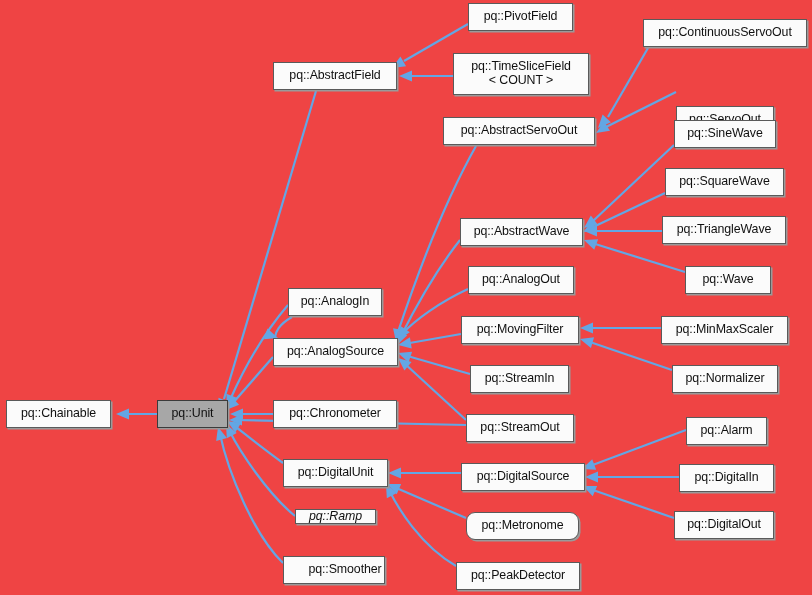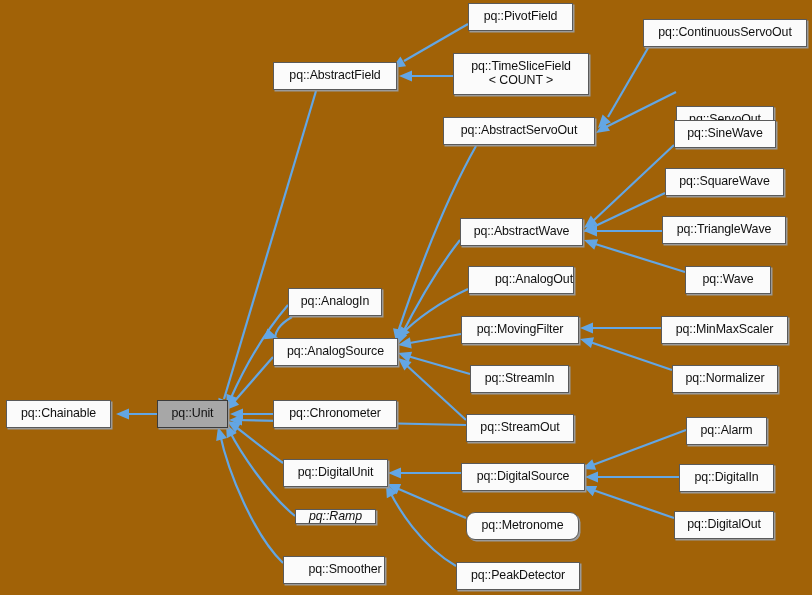--- a/index.html
+++ b/index.html
@@ -5,21 +5,21 @@
 <style>
   html, body {
     margin: 0;
     padding: 0;
     background: #ffffff;
   }
   #diagram {
     position: relative;
     width: 812px;
     height: 595px;
-    background: #a16207;
+    background: #ef4444;
     font-family: "Liberation Sans", sans-serif;
     overflow: hidden;
   }
   #edges {
     position: absolute;
     left: 0;
     top: 0;
     width: 812px;
     height: 595px;
     pointer-events: none;
@@ -124,21 +124,21 @@
     <div class="node" style="left: 643px; top: 19px; width: 164px; height: 28px;"><span class="lbl">pq::ContinuousServoOut</span></div>
     <div class="node" style="left: 453px; top: 53px; width: 136px; height: 42px;"><span class="lbl">pq::TimeSliceField
 &lt; COUNT &gt;</span></div>
     <div class="node" style="left: 273px; top: 62px; width: 124px; height: 28px;"><span class="lbl">pq::AbstractField</span></div>
     <div class="node" style="left: 676px; top: 70px; width: 98px; height: 28px; margin-top: 36px;"><span class="lbl">pq::ServoOut</span></div>
     <div class="node" style="left: 443px; top: 117px; width: 152px; height: 28px;"><span class="lbl">pq::AbstractServoOut</span></div>
     <div class="node" style="left: 674px; top: 120px; width: 102px; height: 28px;"><span class="lbl">pq::SineWave</span></div>
     <div class="node" style="left: 665px; top: 168px; width: 119px; height: 28px;"><span class="lbl">pq::SquareWave</span></div>
     <div class="node" style="left: 460px; top: 218px; width: 123px; height: 28px;"><span class="lbl">pq::AbstractWave</span></div>
     <div class="node" style="left: 662px; top: 216px; width: 124px; height: 28px;"><span class="lbl">pq::TriangleWave</span></div>
-    <div class="node" style="left: 468px; top: 266px; width: 106px; height: 28px; justify-content: flex-end;"><span class="lbl">pq::AnalogOut</span></div>
+    <div class="node" style="left: 468px; top: 266px; width: 106px; height: 28px;"><span class="lbl">pq::AnalogOut</span></div>
     <div class="node" style="left: 685px; top: 266px; width: 86px; height: 28px;"><span class="lbl">pq::Wave</span></div>
     <div class="node" style="left: 288px; top: 288px; width: 94px; height: 28px;"><span class="lbl">pq::AnalogIn</span></div>
     <div class="node" style="left: 461px; top: 316px; width: 118px; height: 28px;"><span class="lbl">pq::MovingFilter</span></div>
     <div class="node" style="left: 661px; top: 316px; width: 127px; height: 28px;"><span class="lbl">pq::MinMaxScaler</span></div>
     <div class="node" style="left: 273px; top: 338px; width: 125px; height: 28px;"><span class="lbl">pq::AnalogSource</span></div>
     <div class="node" style="left: 470px; top: 365px; width: 99px; height: 28px;"><span class="lbl">pq::StreamIn</span></div>
     <div class="node" style="left: 672px; top: 365px; width: 106px; height: 28px;"><span class="lbl">pq::Normalizer</span></div>
     <div class="node" style="left: 6px; top: 400px; width: 105px; height: 28px;"><span class="lbl">pq::Chainable</span></div>
     <div class="node highlight" style="left: 157px; top: 400px; width: 71px; height: 28px;"><span class="lbl">pq::Unit</span></div>
     <div class="node" style="left: 273px; top: 400px; width: 124px; height: 28px;"><span class="lbl">pq::Chronometer</span></div>

